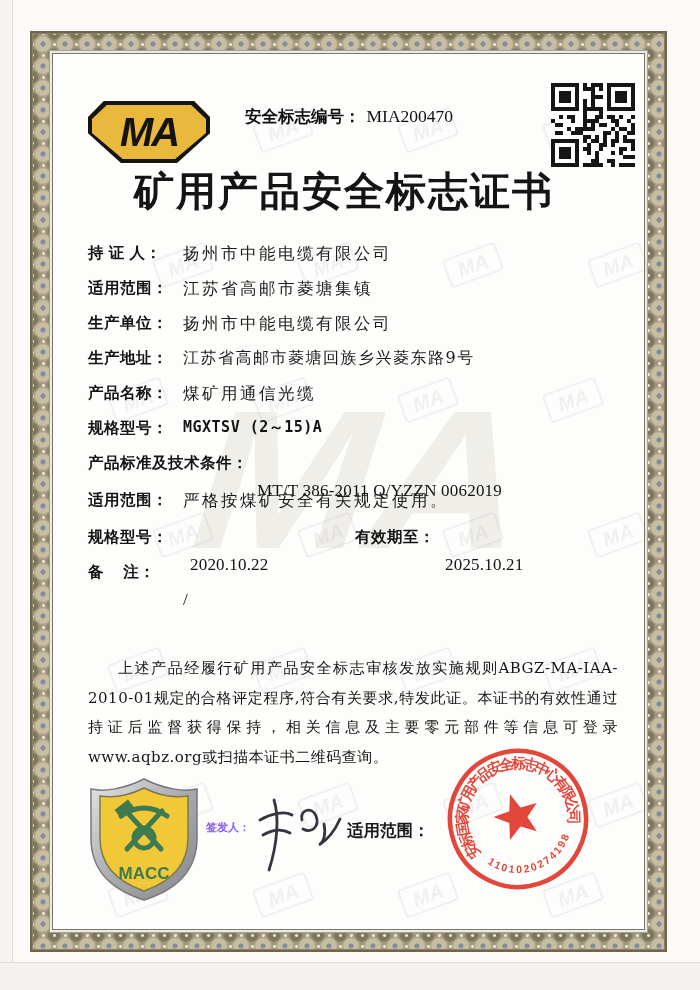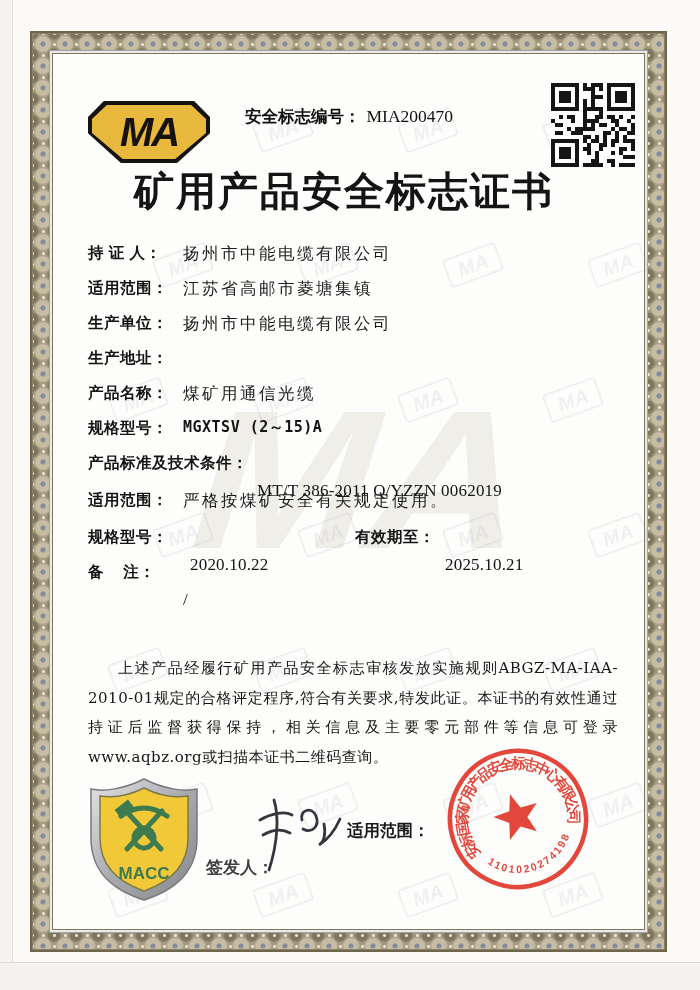--- a/index.html
+++ b/index.html
@@ -59,22 +59,22 @@
   .row .val { position:absolute; left:183px; white-space:nowrap; }
   .kai { font-family:"DejaVu Serif", serif; font-size:16.5px; letter-spacing:2.5px; color:#1c1c1c; }
   .mono { font-family:"DejaVu Sans Mono", monospace; font-weight:bold; font-size:15px; letter-spacing:.5px; }
   .serif { font-family:"Liberation Serif", serif; font-size:17px; letter-spacing:.2px;margin-top:28px; }
 
   .statement { left:88px; top:654px; width:530px; font-family:"DejaVu Serif", serif;
     font-size:15px; line-height:29.5px; color:#161616; text-indent:2em; letter-spacing:.5px; text-align:justify; }
 
   
   .shield { left:88px; top:776px; width:112px; height:128px;text-align:right; }
-  .signer { left:206px; top:820px; font-size:17px; font-weight:bold; color:#404040;
-    font-family:"Liberation Serif", serif; white-space:nowrap;margin-top:36px; }
+  .signer { left:206px; top:820px; font-size:11px; font-weight:bold; color:#8b5cf6;
+    font-family:"Liberation Serif", serif; white-space:nowrap; }
   .sig { left:252px; top:786px; width:104px; height:96px; }
   .dept { left:347px; top:820px; font-size:16.5px; font-weight:bold; color:#17171c;
     font-family:"Liberation Serif", serif; white-space:nowrap; }
   .seal { left:418px; top:735px; width:200px; height:172px; opacity:.9; }
 </style>
 </head>
 <body>
 
 <div class="paper">
   <div class="scan-left"></div>
@@ -265,20 +265,21 @@
     <div class="row" style="top:278px">
       <span class="lbl">适用范围：</span>
       <span class="val kai">江苏省高邮市菱塘集镇</span>
     </div>
     <div class="row" style="top:313px">
       <span class="lbl">生产单位：</span>
       <span class="val kai">扬州市中能电缆有限公司</span>
     </div>
     <div class="row" style="top:348px">
       <span class="lbl">生产地址：</span>
+      <span class="val kai" style="font-size:16px; letter-spacing:1.5px">江苏省高邮市菱塘回族乡兴菱东路9号</span>
     </div>
     <div class="row" style="top:383px">
       <span class="lbl">产品名称：</span>
       <span class="val kai">煤矿用通信光缆</span>
     </div>
     <div class="row" style="top:418px">
       <span class="lbl">规格型号：</span>
       <span class="val mono">MGXTSV (2～15)A</span>
     </div>
     <div class="row" style="top:453px">

